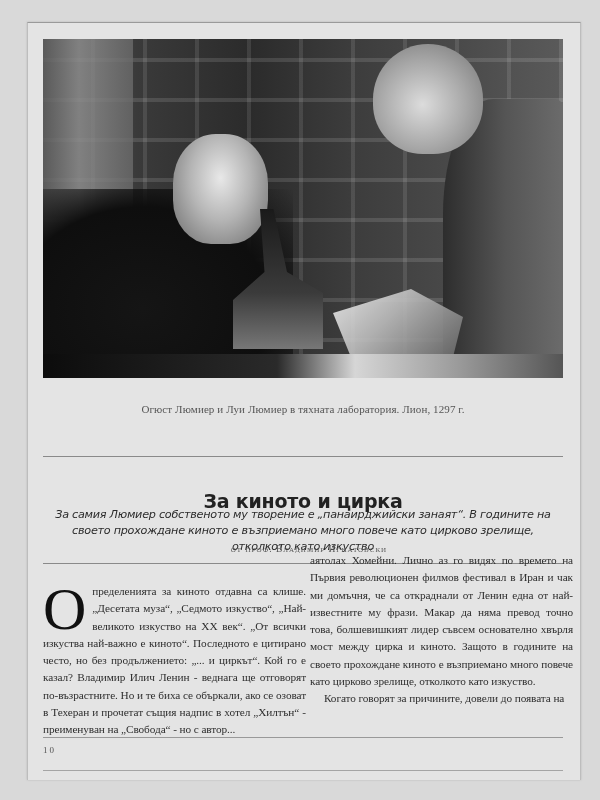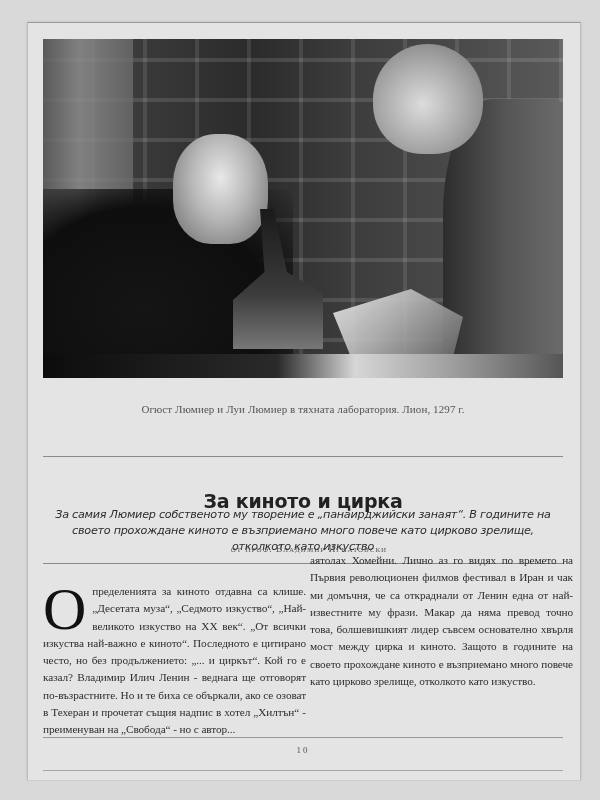--- a/index.html
+++ b/index.html
@@ -131,21 +131,20 @@
       font-size: 60px;
       line-height: 48px;
       margin: 2px 6px 0 0;
       color: #111;
       font-family: "Liberation Serif", serif;
     }
     .indent { text-indent: 14px; }
     .rule.bottom { top: 737px; background: #999; }
     .page-number {
       position: absolute; left: 43px; width: 520px; top: 745px;
-      text-align: center;
       font-size: 9px;
       letter-spacing: 2px;
       color: #555;
     }
     .rule.foot { top: 770px; background: #a5a5a5; }
   </style>
 </head>
 <body>
 
 <div class="page"></div>
@@ -173,19 +172,20 @@
 <div class="byline">от проф. Владимир Игнатовски</div>
 
 <div class="rule mid"></div>
 
 <div class="col left">
   <span class="dropcap">О</span><span>пределенията за киното отдавна са клише. „Десетата муза“, „Седмото изкуство“, „Най-великото изкуство на XX век“. „От всички изкуства най-важно е киното“. Последното е цитирано често, но без продължението: „... и циркът“. Кой го е казал? Владимир Илич Ленин - веднага ще отговорят по-възрастните. Но и те биха се объркали, ако се озоват в Техеран и прочетат същия надпис в хотел „Хилтън“ - преименуван на „Свобода“ - но с автор...</span>
 </div>
 
 <div class="col right">
   <p>аятолах Хомейни. Лично аз го видях по времето на Първия революционен филмов фестивал в Иран и чак ми домъчня, че са откраднали от Ленин една от най-известните му фрази. Макар да няма превод точно това, болшевишкият лидер съвсем основателно хвърля мост между цирка и киното. Защото в годините на своето прохождане киното е възприемано много повече като цирково зрелище, отколкото като изкуство.</p>
+  <p class="indent">Когато говорят за причините, довели до появата на</p>
 </div>
 
 <div class="rule bottom"></div>
 
 <div class="page-number">10</div>
 
 <div class="rule foot"></div>
 
 </body></html>

